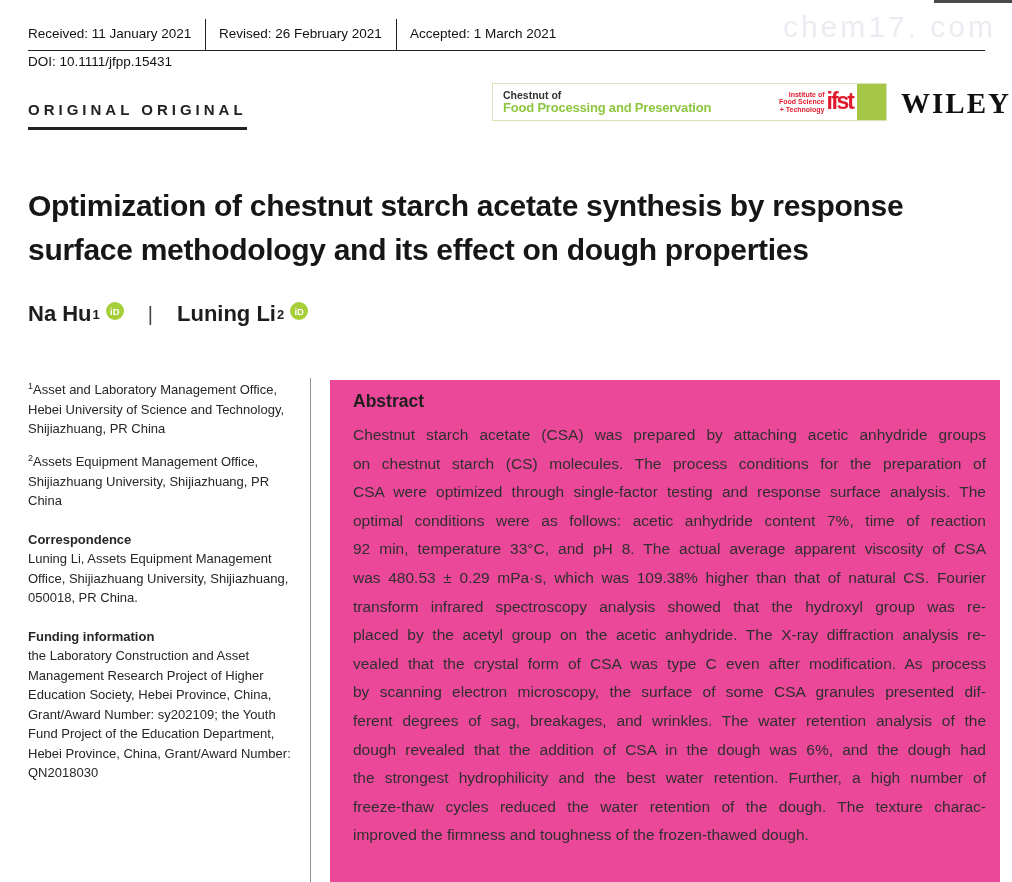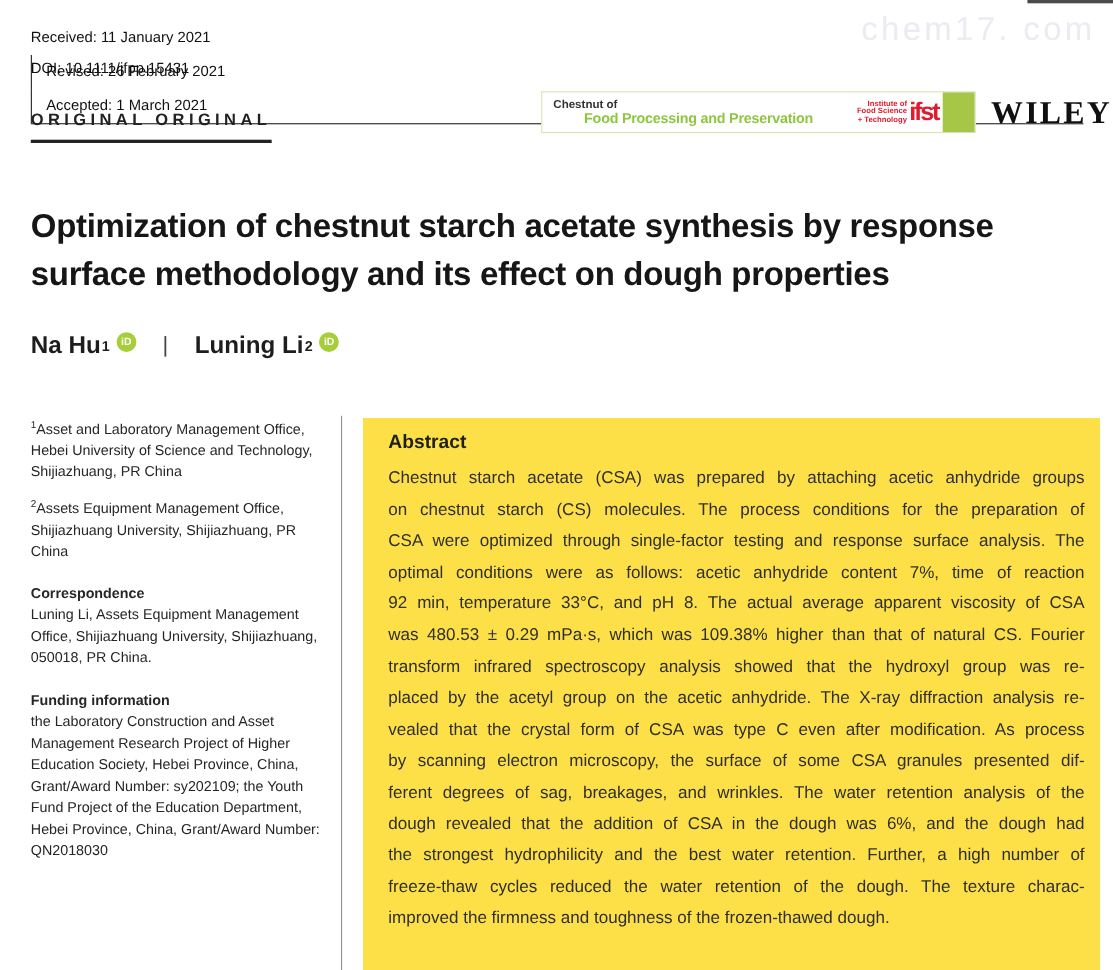--- a/index.html
+++ b/index.html
@@ -6,37 +6,37 @@
   html,body { width:1012px; height:882px; overflow:hidden; background:#ffffff;
               font-family:"Liberation Sans", sans-serif; color:#1b1b1b; position:relative; }
 
   .abs { position:absolute; }
 
   
   .watermark { right:16px; top:10px; font-size:30px; letter-spacing:3px; color:#ebebf1; font-weight:400; }
   .top-right-bar { left:934px; top:0; width:78px; height:3px; background:#4a4a4a; }
 
   
-  .dates-row { left:28px; top:19px; width:957px; display:flex; border-bottom:1.5px solid #222;flex-direction:column; }
+  .dates-row { left:28px; top:19px; width:957px; display:flex; border-bottom:1.5px solid #222; }
   .date-cell { font-size:13.5px; color:#111; padding:7px 0 9px 0; }
   .date-cell.c1 { width:177px; }
   .date-cell.c2 { width:191px; }
   .date-cell.c2, .date-cell.c3 { border-left:1.5px solid #222; padding-left:13px; }
   .doi-line { left:28px; top:54px; font-size:13.5px; color:#111; }
 
   
   .article-type { left:28px; top:101px; font-size:15px; font-weight:bold; letter-spacing:4px;
                   color:#222; border-bottom:3px solid #222; padding-bottom:9px; display:inline-block; }
 
   
   .banner { left:492px; top:83px; width:395px; height:38px; background:#fff;
             border:1px solid #d6e3b5; display:flex; align-items:center; }
   .banner-text { padding-left:10px; line-height:1.15; white-space:nowrap; }
   .banner-line1 { font-size:10.5px; color:#333; font-weight:600; }
-  .banner-line2 { font-size:13px; font-weight:bold; letter-spacing:-0.2px;margin-left:28px; }
+  .banner-line2 { font-size:13px; font-weight:bold; letter-spacing:-0.2px; }
   .ifst-small { margin-left:auto; text-align:right; font-size:7px; line-height:7.5px;
                 font-weight:bold; white-space:nowrap; }
   .ifst-big { font-size:23px; font-weight:800; letter-spacing:-2px; margin:0 4px 2px 2px; }
   .green-block { width:29px; align-self:stretch; }
 
   .wiley { left:901px; top:87px; font-family:"Liberation Serif", serif; font-size:29px;
            letter-spacing:2px; font-weight:600; color:#101010; }
 
   
   .title { left:28px; top:184px; width:975px; font-size:30px; font-weight:bold;
@@ -119,21 +119,21 @@
     <div>Luning Li, Assets Equipment Management Office, Shijiazhuang University, Shijiazhuang, 050018, PR China.</div>
   </div>
   <div class="side-block">
     <div class="side-heading">Funding information</div>
     <div>the Laboratory Construction and Asset Management Research Project of Higher Education Society, Hebei Province, China, Grant/Award Number: sy202109; the Youth Fund Project of the Education Department, Hebei Province, China, Grant/Award Number: QN2018030</div>
   </div>
 </div>
 
 <div class="abs vrule"></div>
 
-<div class="abs abstract-box" style="background: #fde047; padding-left: 23px;">
+<div class="abs abstract-box" style="background: #ec4899; padding-left: 23px;">
   <div class="abstract-heading">Abstract</div>
   <div>
       <div class="abs-line">Chestnut starch acetate (CSA) was prepared by attaching acetic anhydride groups</div>
       <div class="abs-line">on chestnut starch (CS) molecules. The process conditions for the preparation of</div>
       <div class="abs-line">CSA were optimized through single-factor testing and response surface analysis. The</div>
       <div class="abs-line">optimal conditions were as follows: acetic anhydride content 7%, time of reaction</div>
       <div class="abs-line">92 min, temperature 33°C, and pH 8. The actual average apparent viscosity of CSA</div>
       <div class="abs-line">was 480.53 ± 0.29 mPa·s, which was 109.38% higher than that of natural CS. Fourier</div>
       <div class="abs-line">transform infrared spectroscopy analysis showed that the hydroxyl group was re-</div>
       <div class="abs-line">placed by the acetyl group on the acetic anhydride. The X-ray diffraction analysis re-</div>

